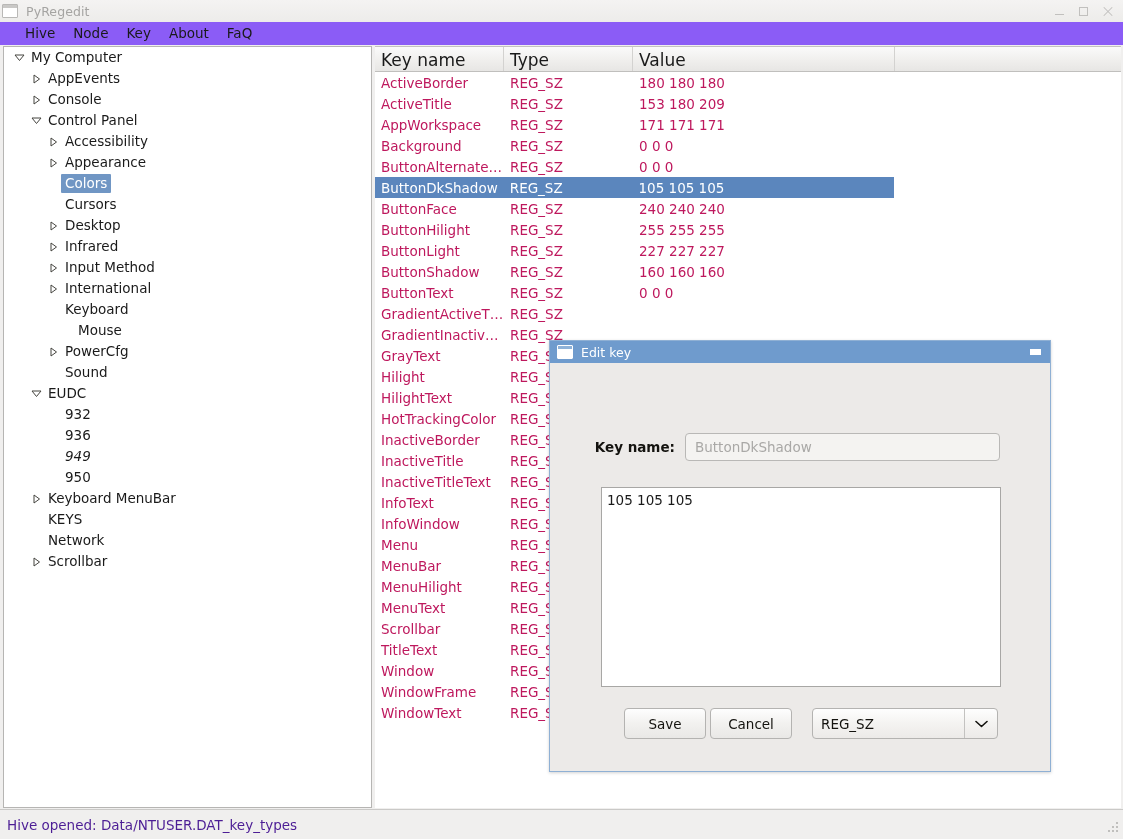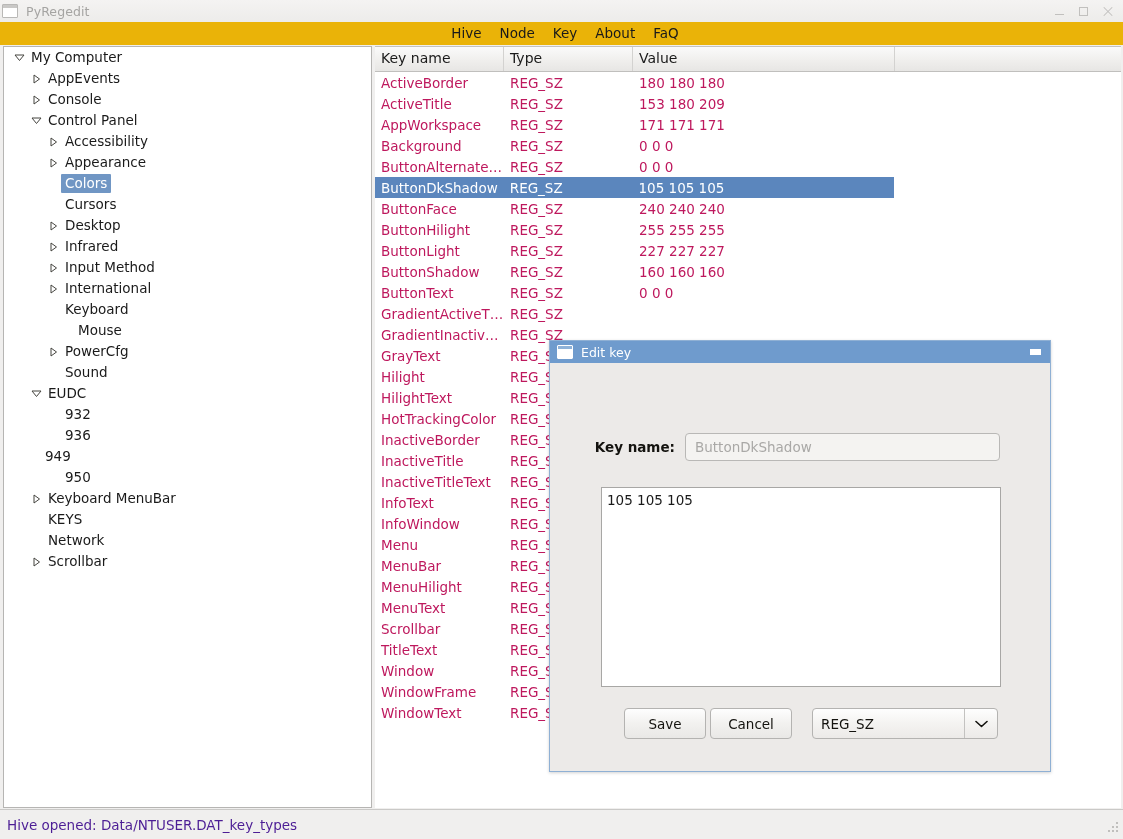--- a/index.html
+++ b/index.html
@@ -81,26 +81,25 @@
     left: 0px; top: 5px;
     width: 12px; height: 1px;
     background: #c1c0be;
   }
   .winbtn.close::before { transform: rotate(45deg); }
   .winbtn.close::after  { transform: rotate(-45deg); }
 
   
   #menubar {
     height: 23px;
-    background: #eab308;
-    display: flex;
-    align-items: center;
-    padding-left: 7px;
+    background: #8b5cf6;
+    display: flex;
+    align-items: center;
+    padding-left: 16px;
     flex: none;
-    justify-content: center;
   }
   #menubar .menu-item {
     font-size: 13.5px;
     color: #1a1a1a;
     padding: 2px 9px 3px 9px;
     cursor: default;
   }
 
   
   #main-area {
@@ -160,21 +159,21 @@
     border-top: 1px solid #c3c2c0;
   }
   #list-header {
     display: flex;
     height: 25px;
     background: linear-gradient(to bottom, #fafafa 0%, #f0efed 55%, #e7e6e4 100%);
     border-bottom: 1px solid #c0bfbd;
     box-sizing: border-box;
   }
   #list-header .hcell {
-    font-size: 14px;
+    font-size: 17px;
     color: #1a1a1a;
     padding: 3px 0 0 6px;
     box-sizing: border-box;
     border-right: 1px solid #d3d2d0;
     cursor: default;
   }
   #list-header .hcell.c0 { width: 129px; }
   #list-header .hcell.c1 { width: 129px; }
   #list-header .hcell.c2 { width: 262px; }
   #list-header .hcell.filler { flex: 1; border-right: none; }
@@ -504,21 +503,21 @@
           <span class="tw-label">EUDC</span>
         </div>
         <div class="tree-row" style="padding-left: 41px;">
           <span class="tw-arrow"></span>
           <span class="tw-label">932</span>
         </div>
         <div class="tree-row" style="padding-left: 41px;">
           <span class="tw-arrow"></span>
           <span class="tw-label">936</span>
         </div>
-        <div class="tree-row" style="padding-left: 21px;">
+        <div class="tree-row" style="padding-left: 41px; font-style: italic;">
           <span class="tw-arrow"></span>
           <span class="tw-label">949</span>
         </div>
         <div class="tree-row" style="padding-left: 41px;">
           <span class="tw-arrow"></span>
           <span class="tw-label">950</span>
         </div>
         <div class="tree-row" style="padding-left: 24px;">
           <span class="tw-arrow">
             <svg width="9" height="10" viewBox="0 0 9 10">

